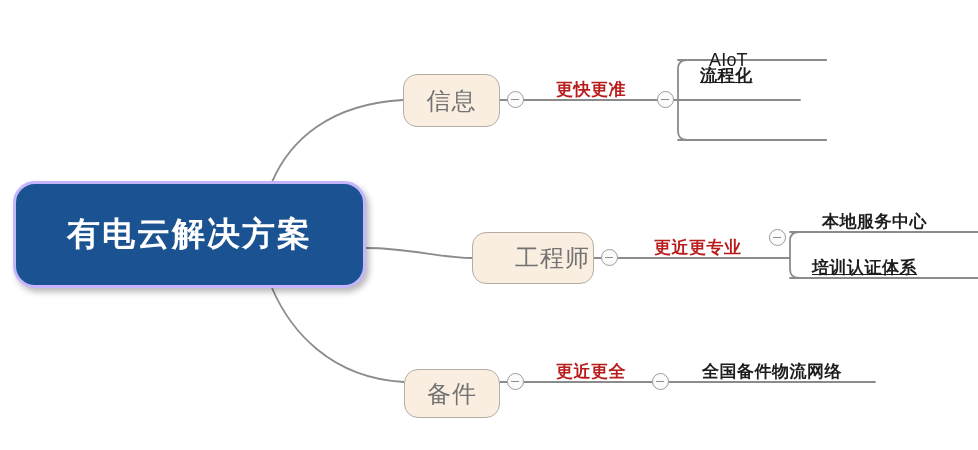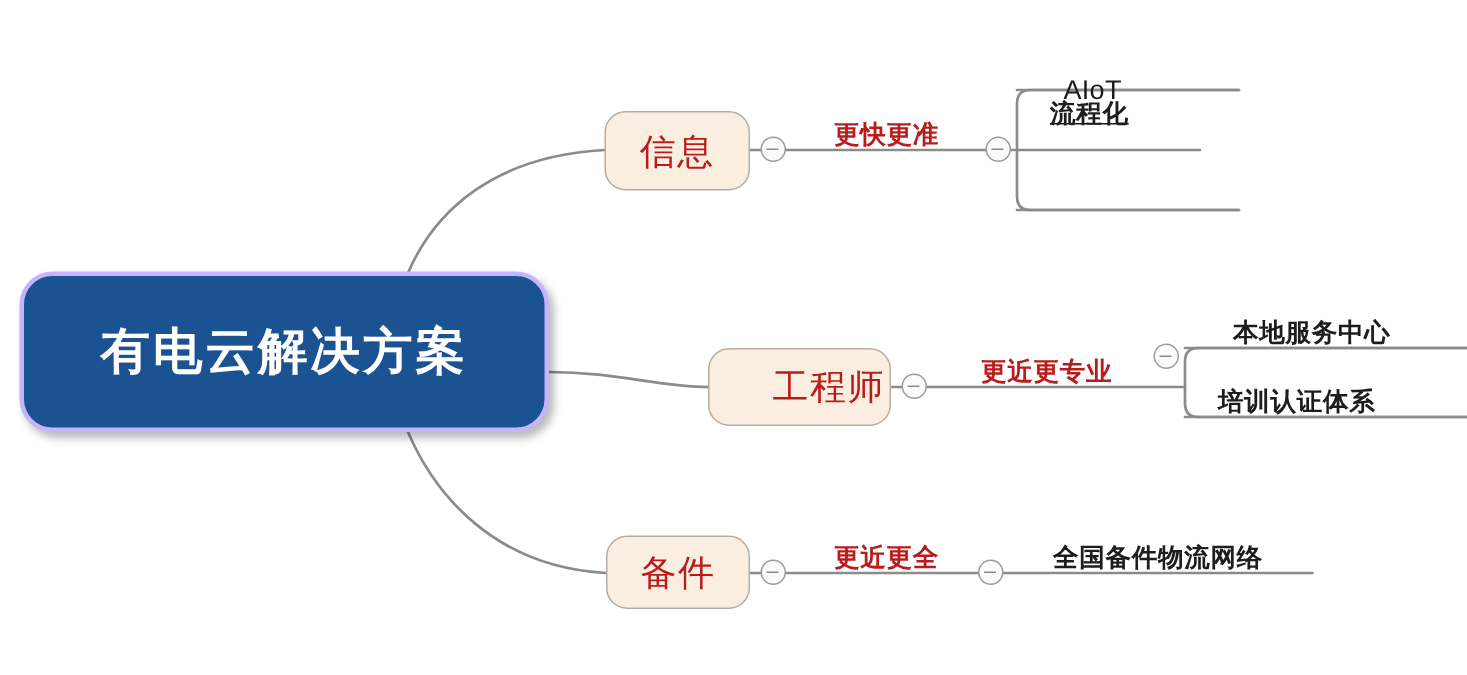--- a/index.html
+++ b/index.html
@@ -58,21 +58,21 @@
     position: absolute;
     box-sizing: border-box;
     background: #faeee1;
     border: 1.6px solid #b5ada4;
     border-radius: 14px;
     display: flex;
     align-items: center;
     justify-content: center;
   }
   .branch-label {
-    color: #b91c1c;
+    color: #737373;
     font-size: 24px;
     font-weight: 500;
     letter-spacing: 1px;
     white-space: nowrap;
   }
 
   
   .edge-label {
     position: absolute;
     color: #b91c1c;
@@ -165,23 +165,23 @@
   <div class="leaf leaf-latin" style="left:709px; top:38px;">AIoT</div>
   <div class="leaf" style="left:700px; top:64px;text-decoration:underline;">流程化</div>
 
   <div class="branch-node" style="left:472px; top:232px; width:122px; height:52px;padding-left:39px;">
     <span class="branch-label">工程师</span>
   </div>
   <div class="toggle" style="left:601px; top:249px;"></div>
   <div class="edge-label" style="left:654px; top:236px;">更近更专业</div>
   <div class="toggle" style="left:769px; top:229px;"></div>
   <div class="leaf" style="left:822px; top:210px;">本地服务中心</div>
-  <div class="leaf" style="left:812px; top:256px;">培训认证体系</div>
+  <div class="leaf" style="left:812px; top:256px;text-decoration:underline;">培训认证体系</div>
 
-  <div class="branch-node" style="left:404px; top:357px; width:96px; height:49px;">
+  <div class="branch-node" style="left:404px; top:369px; width:96px; height:49px;">
     <span class="branch-label">备件</span>
   </div>
   <div class="toggle" style="left:507px; top:373px;"></div>
   <div class="edge-label" style="left:556px; top:360px;">更近更全</div>
   <div class="toggle" style="left:652px; top:373px;"></div>
   <div class="leaf" style="left:702px; top:360px;">全国备件物流网络</div>
 
 </div>
 
 </body></html>

